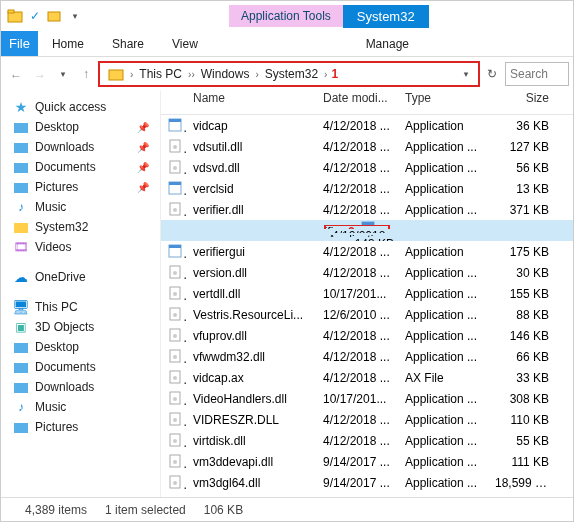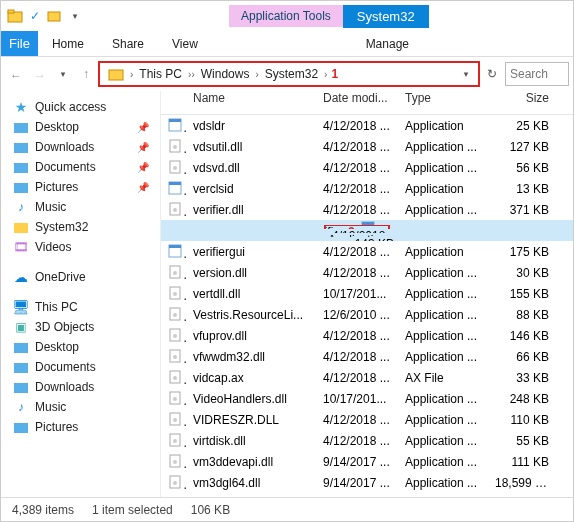--- a/index.html
+++ b/index.html
@@ -35,21 +35,21 @@
 .col-icon { width:26px; }
 .col-name { width:130px; }
 .col-date { width:82px; }
 .col-type { width:90px; }
 .col-size { width:66px; text-align:right; }
 .row { display:flex; height:21px; align-items:center; }
 .row.selected { background:#cde8f9;flex-direction:column; }
 .row .col-name { position:relative; }
 .row .hl-name { position:absolute; left:22px; top:-1px; width:66px; height:20px; border:2px solid #d22; pointer-events:none; }
 .file-icon { width:16px; height:16px; display:inline-flex; align-items:center; justify-content:center; font-size:12px; }
-.statusbar { height:24px; border-top:1px solid #ddd; display:flex; align-items:center; gap:18px; padding:0 11px; color:#444; }
+.statusbar { height:24px; border-top:1px solid #ddd; display:flex; align-items:center; gap:18px; padding:0 24px; color:#444; }
 .chev-down { width:20px; text-align:center; color:#555; }
 svg { display:block; }
 </style>
 </head>
 <body>
 
 <div class="titlebar">
   <div class="qat">
     <span class="qat-icon">
         <svg width="16" height="16">
@@ -239,24 +239,24 @@
       <div class="col col-size">Size</div>
     </div>
     <div id="file-rows">
         <div class="row">
           <div class="col col-icon"><span class="file-icon">
               <svg width="14" height="14">
                 <rect x="1" y="1" width="12" height="12" fill="#fff" stroke="#7aa9d4"></rect>
                 <rect x="1" y="1" width="12" height="3" fill="#4a90d9"></rect>
               </svg>
             </span></div>
-          <div class="col col-name">vdsldr</div>
+          <div class="col col-name">vidcap</div>
           <div class="col col-date">4/12/2018 ...</div>
           <div class="col col-type">Application</div>
-          <div class="col col-size">25 KB</div>
+          <div class="col col-size">36 KB</div>
         </div>
         <div class="row">
           <div class="col col-icon"><span class="file-icon">
               <svg width="12" height="14">
                 <rect x="1" y="1" width="10" height="12" fill="#fff" stroke="#aaa"></rect>
                 <circle cx="6" cy="8" r="2" fill="#ccc"></circle>
               </svg>
             </span></div>
           <div class="col col-name">vdsutil.dll</div>
           <div class="col col-date">4/12/2018 ...</div>
@@ -398,21 +398,21 @@
         <div class="row">
           <div class="col col-icon"><span class="file-icon">
               <svg width="12" height="14">
                 <rect x="1" y="1" width="10" height="12" fill="#fff" stroke="#aaa"></rect>
                 <circle cx="6" cy="8" r="2" fill="#ccc"></circle>
               </svg>
             </span></div>
           <div class="col col-name">VideoHandlers.dll</div>
           <div class="col col-date">10/17/201...</div>
           <div class="col col-type">Application ...</div>
-          <div class="col col-size">248 KB</div>
+          <div class="col col-size">308 KB</div>
         </div>
         <div class="row">
           <div class="col col-icon"><span class="file-icon">
               <svg width="12" height="14">
                 <rect x="1" y="1" width="10" height="12" fill="#fff" stroke="#aaa"></rect>
                 <circle cx="6" cy="8" r="2" fill="#ccc"></circle>
               </svg>
             </span></div>
           <div class="col col-name">VIDRESZR.DLL</div>
           <div class="col col-date">4/12/2018 ...</div>

